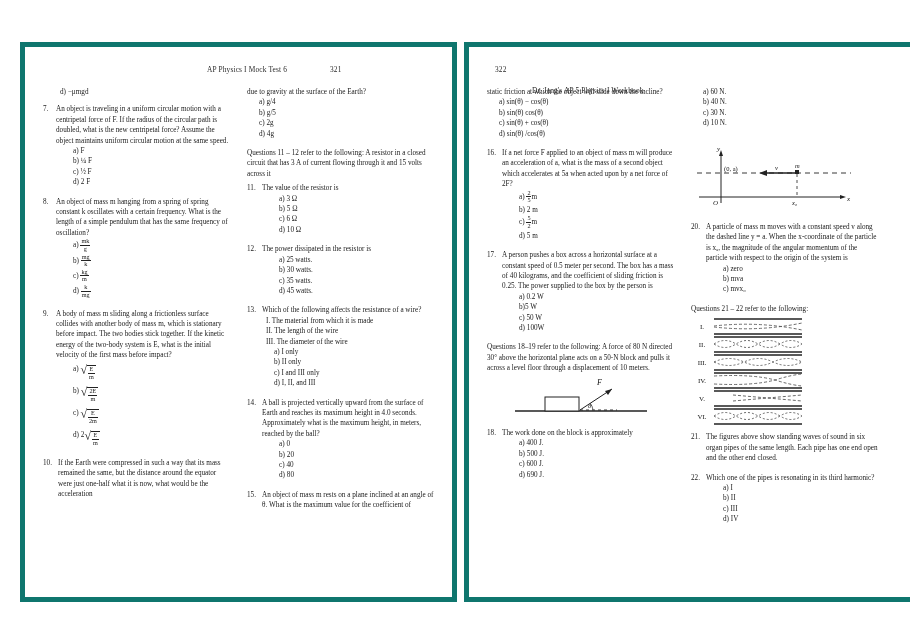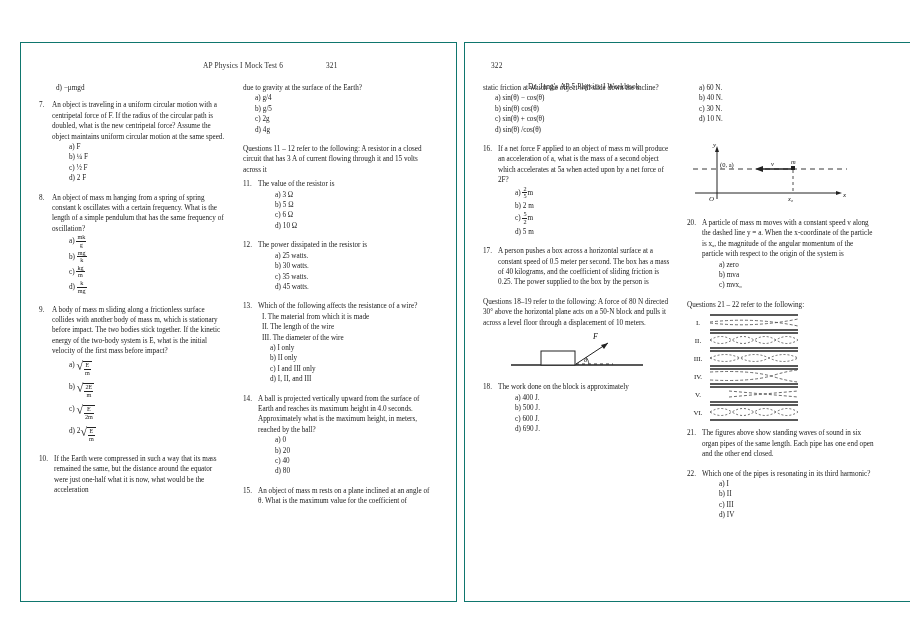--- a/index.html
+++ b/index.html
@@ -17,21 +17,21 @@
   .spread {
     position: absolute;
     left: 0; top: 0;
     width: 910px; height: 644px;
   }
   .page {
     position: absolute;
     top: 42px;
     height: 560px;
     background: #fff;
-    border: 1px solid #0f766e;
+    border: 5px solid #0f766e;
     box-sizing: border-box;
     overflow: hidden;
   }
   .page-left  { left: 20px;  width: 437px; }
   .page-right { left: 464px; width: 515px; }
 
   .running-head {
     position: absolute;
     top: 18px;
     font-size: 7.4px;
@@ -341,20 +341,26 @@
               <span>5 m</span>
             </li>
           </ul>
         </div>
       </div>
 
       <div class="q">
         <div class="q-num wide">17.</div>
         <div class="q-body">
           <p class="q-text">A person pushes a box across a horizontal surface at a constant speed of 0.5 meter per second. The box has a mass of 40 kilograms, and the coefficient of sliding friction is 0.25. The power supplied to the box by the person is</p>
+          <ul class="opts">
+            <li>a) 0.2 W</li>
+            <li>b)5 W</li>
+            <li>c) 50 W</li>
+            <li>d) 100W</li>
+          </ul>
         </div>
       </div>
 
       <p class="lead">Questions 18–19 refer to the following: A force of 80 N directed 30° above the horizontal plane acts on a 50-N block and pulls it across a level floor through a displacement of 10 meters.</p>
 
       <div class="fig">
         <svg width="186" height="40" viewBox="0 0 186 40">
 
           <line x1="28" y1="32" x2="160" y2="32" stroke="#222" stroke-width="1.6"></line>
 

